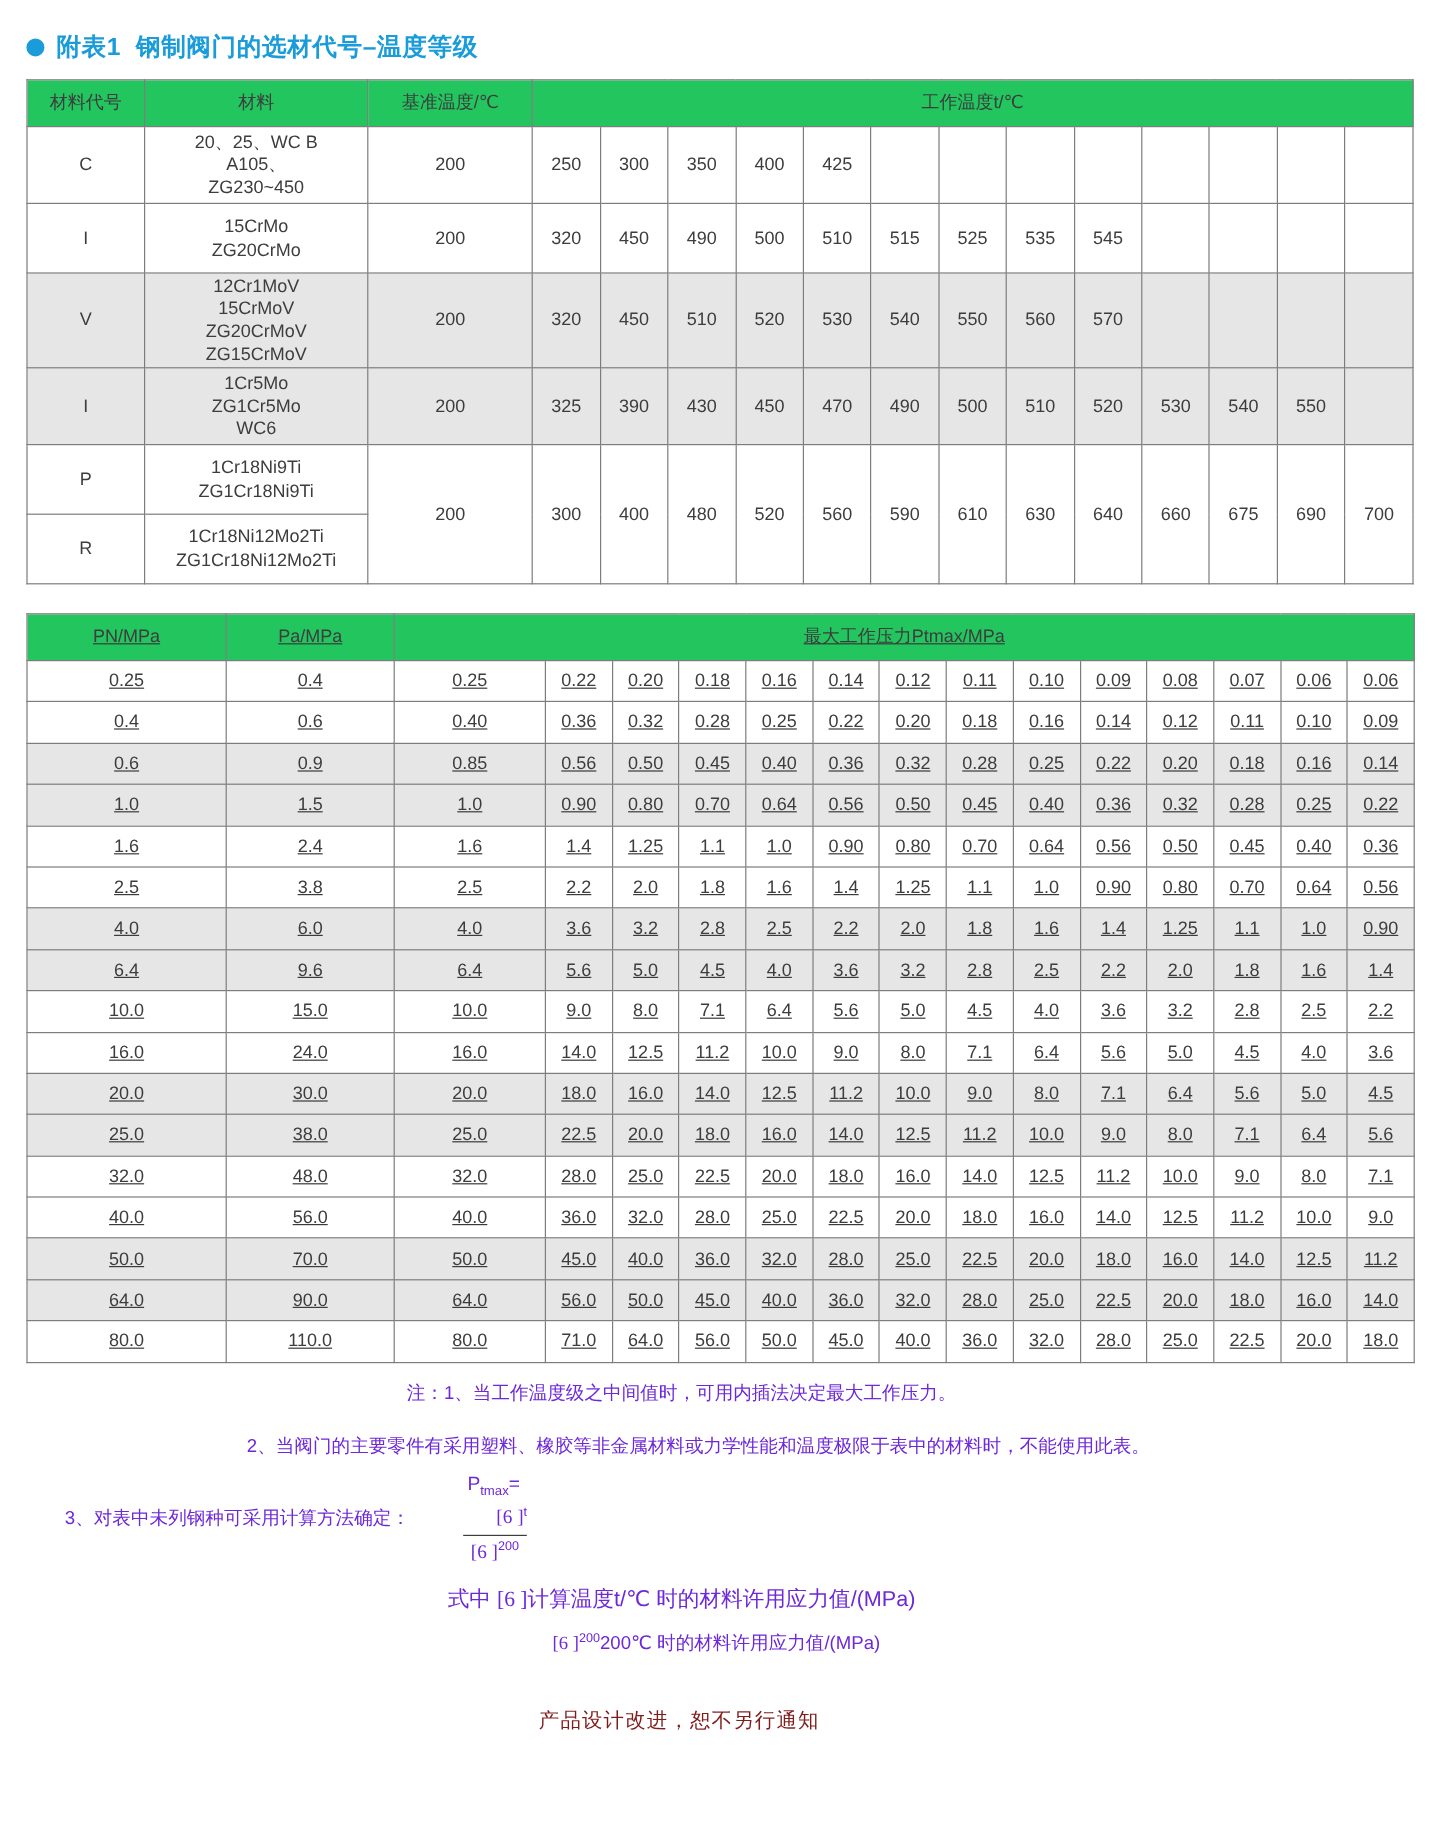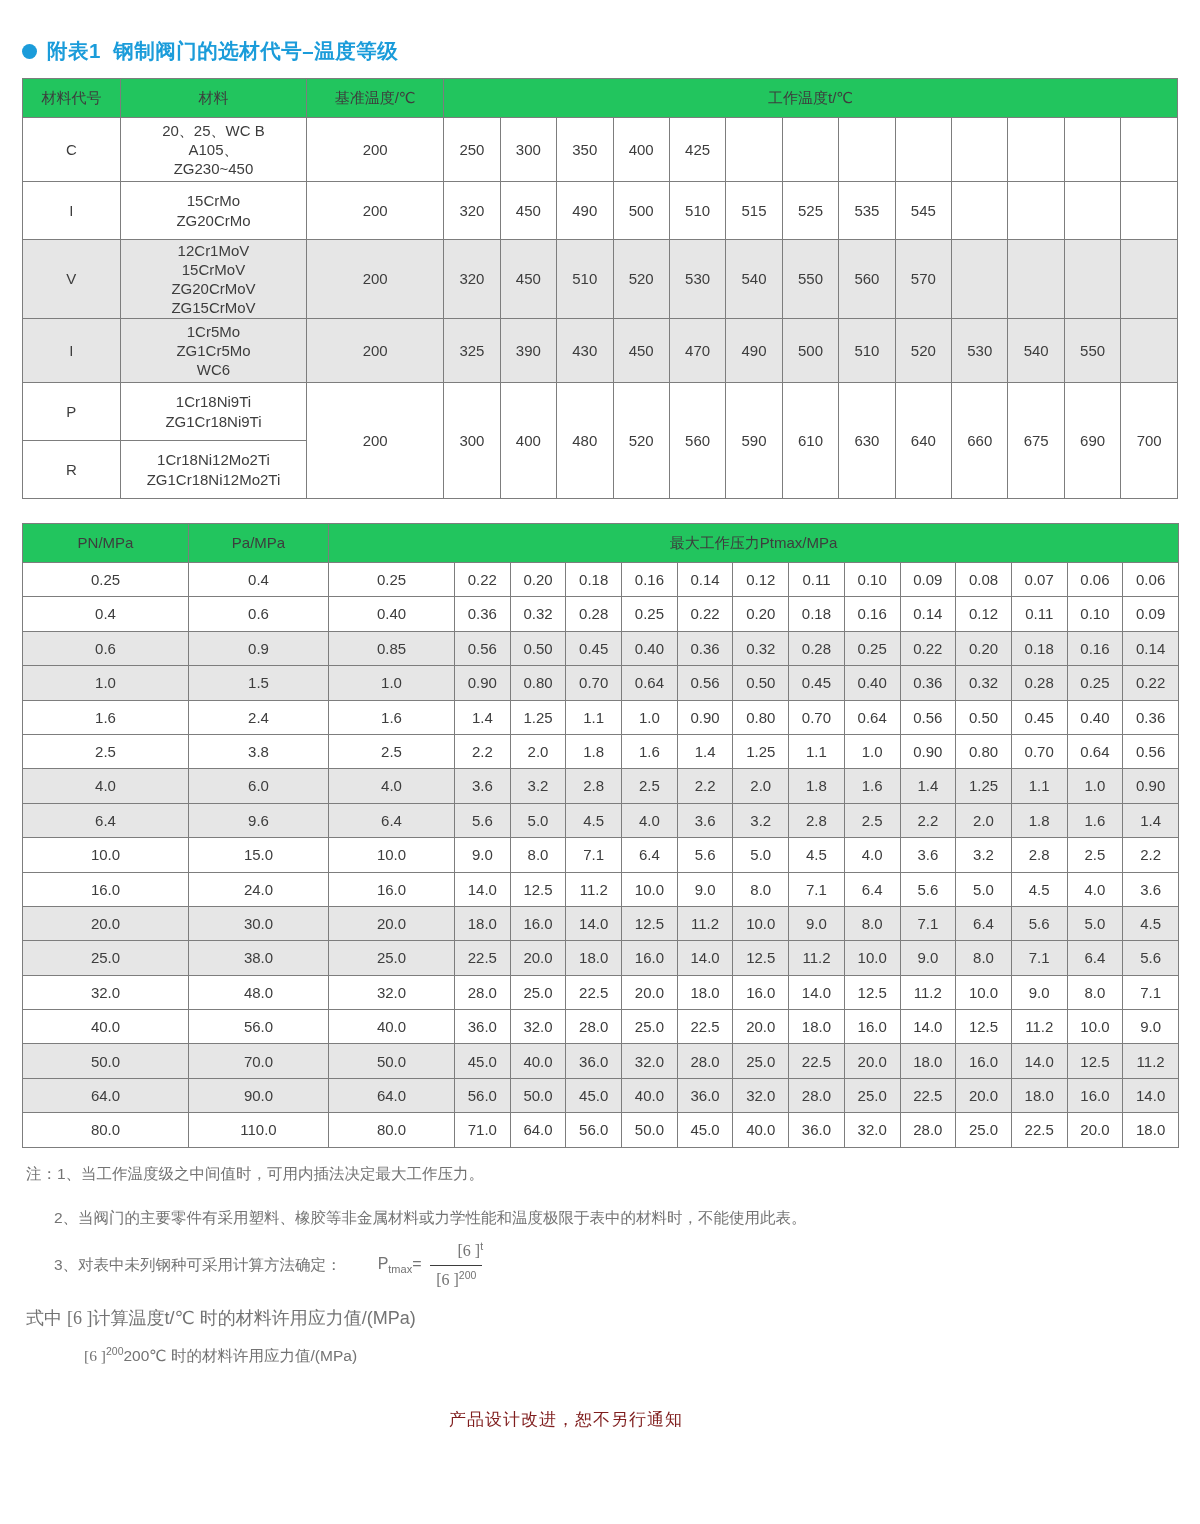--- a/index.html
+++ b/index.html
@@ -9,21 +9,21 @@
   }
   body {
     width: 1200px;
     height: 1524px;
     font-family: "Liberation Sans", "DejaVu Sans", sans-serif;
     color: #3b3b3b;
     position: relative;
     overflow: hidden;
   }
   .page {
-    padding: 12px 22px;
+    padding: 0 22px;
     box-sizing: border-box;
     width: 1132px;
   }
 
   
   .title-row {
     display: flex;
     align-items: center;
     gap: 10px;
     padding-top: 25px;
@@ -71,45 +71,47 @@
 
   
   #t1 td { height: 32px; }
   .t1-mat { font-size: 15.5px; line-height: 1.35; white-space: pre-line; }
   .t1-code { font-size: 15.5px; }
   .tall2 { height: 57px !important; }
   .tall3 { height: 63px !important; }
   .tall4 { height: 78px !important; }
 
   
-  .table2-wrap { margin-top: 24px; }
+  .table2-wrap { margin-top: 24px; text-decoration: underline; }
   #t2 td { height: 33.4px; font-size: 15px; }
 
   
   .notes {
     margin-top: 14px;
     font-size: 15.5px;
-    color: #737373;
+    color: #6d28d9;
     line-height: 1.55;
+    text-align: center;
   }
   .note-line { display: block; white-space: pre; }
   .note1 { padding-left: 4px; }
   .note2 { padding-left: 32px; margin-top: 20px; }
 
   .note3-row {
     display: flex;
     align-items: center;
     padding-left: 32px;
     margin-top: 8px;
   }
   .formula {
     display: inline-flex;
     align-items: center;
     margin-left: 36px;
     font-size: 16px;
+    flex-direction: column;
   }
   .formula .lhs { font-size: 16px; }
   .formula .lhs sub { font-size: 11px; }
   .frac {
     display: inline-flex;
     flex-direction: column;
     align-items: center;
     margin-left: 2px;
   }
   .frac .num {

